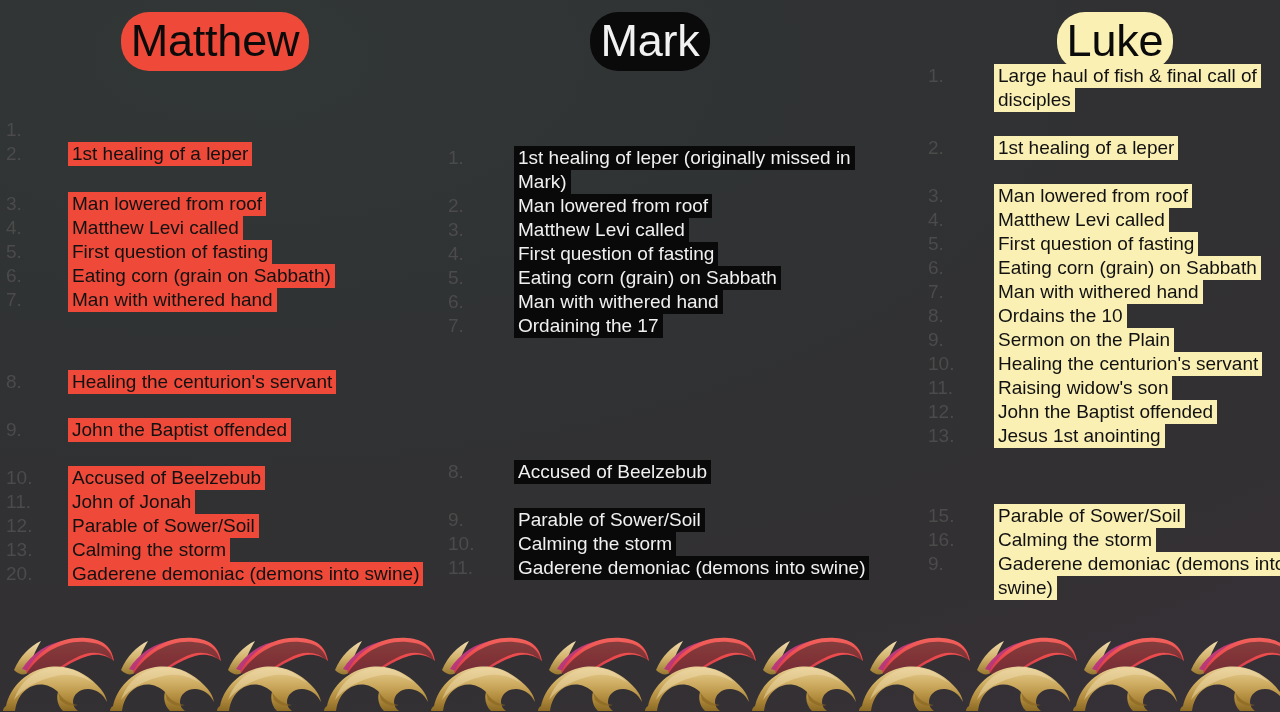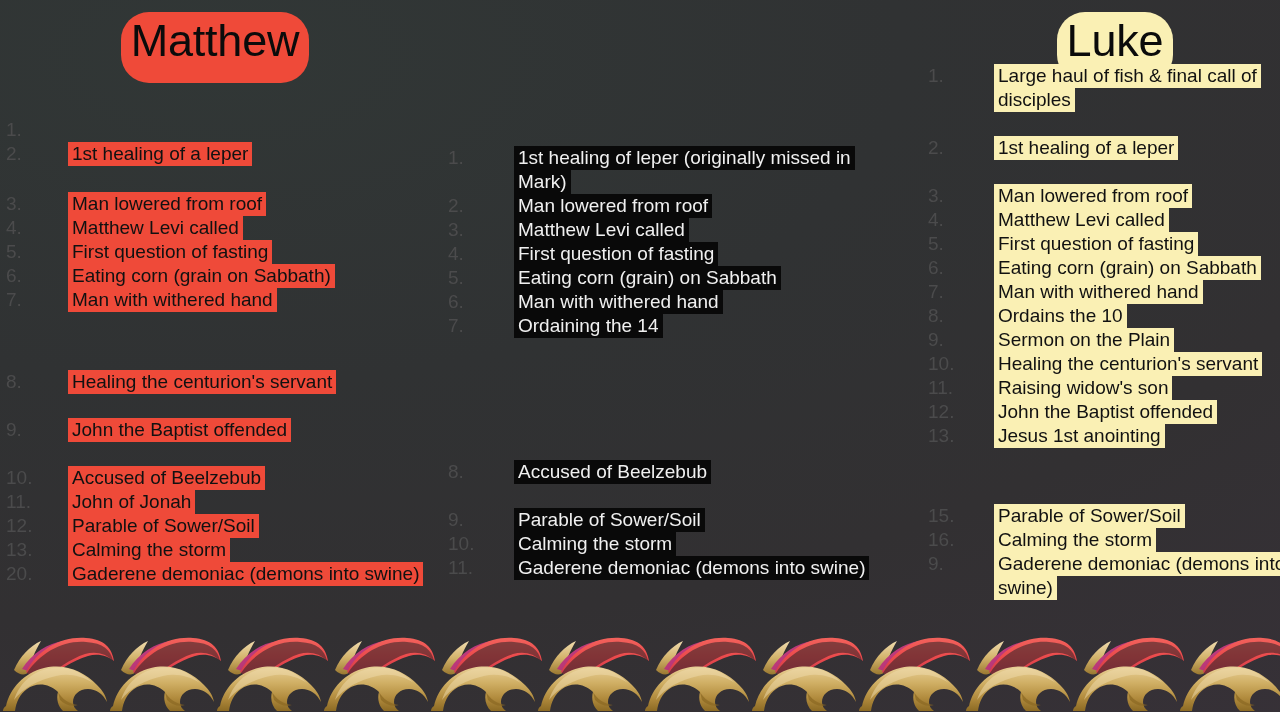--- a/index.html
+++ b/index.html
@@ -41,21 +41,21 @@
 
   .title-wrap {
     position: absolute;
     width: 100%;
     text-align: center;
   }
   .title {
     display: inline-block;
     font-size: 45px;
     line-height: 1.18;
-    padding: 2px 10px 16px 10px;
+    padding: 2px 10px 4px 10px;
     white-space: nowrap;
     letter-spacing: -0.2px;
     border-radius: 28px;
   }
   .title-matthew { background: #ef4a39; color: #0b0b0b; }
   .title-mark    { background: #0a0a0a; color: #f2f2f2; }
   .title-luke    { background: #faf0b4; color: #0b0b0b; }
 
   .list {
     position: absolute;
@@ -163,20 +163,21 @@
             <div class="num" style="margin-left: 6px; width: 62px;">13.</div>
             <div class="txt"><span class="hl hl-red">Calming the storm</span></div>
           </div>
           <div class="row">
             <div class="num" style="margin-left: 6px; width: 62px;">20.</div>
             <div class="txt"><span class="hl hl-red">Gaderene demoniac (demons into swine)</span></div>
           </div>
         </div>
       </div>
       <div class="column col-mark">
+        <div class="title-wrap" style="top: 12px;"><div class="title title-mark">Mark</div></div>
         <div class="list" style="top: 146px;">
           <div class="row">
             <div class="num" style="margin-left: 18px; width: 66px;">1.</div>
             <div class="txt"><span class="hl hl-black">1st healing of leper (originally missed in Mark)</span></div>
           </div>
           <div class="row">
             <div class="num" style="margin-left: 18px; width: 66px;">2.</div>
             <div class="txt"><span class="hl hl-black">Man lowered from roof</span></div>
           </div>
           <div class="row">
@@ -190,21 +191,21 @@
           <div class="row">
             <div class="num" style="margin-left: 18px; width: 66px;">5.</div>
             <div class="txt"><span class="hl hl-black">Eating corn (grain) on Sabbath</span></div>
           </div>
           <div class="row">
             <div class="num" style="margin-left: 18px; width: 66px;">6.</div>
             <div class="txt"><span class="hl hl-black">Man with withered hand</span></div>
           </div>
           <div class="row">
             <div class="num" style="margin-left: 18px; width: 66px;">7.</div>
-            <div class="txt"><span class="hl hl-black">Ordaining the 14</span></div>
+            <div class="txt"><span class="hl hl-black">Ordaining the 17</span></div>
           </div>
           <div style="height: 122px;"></div>
           <div class="row">
             <div class="num" style="margin-left: 18px; width: 66px;">8.</div>
             <div class="txt"><span class="hl hl-black">Accused of Beelzebub</span></div>
           </div>
           <div style="height: 24px;"></div>
           <div class="row">
             <div class="num" style="margin-left: 18px; width: 66px;">9.</div>
             <div class="txt"><span class="hl hl-black">Parable of Sower/Soil</span></div>

